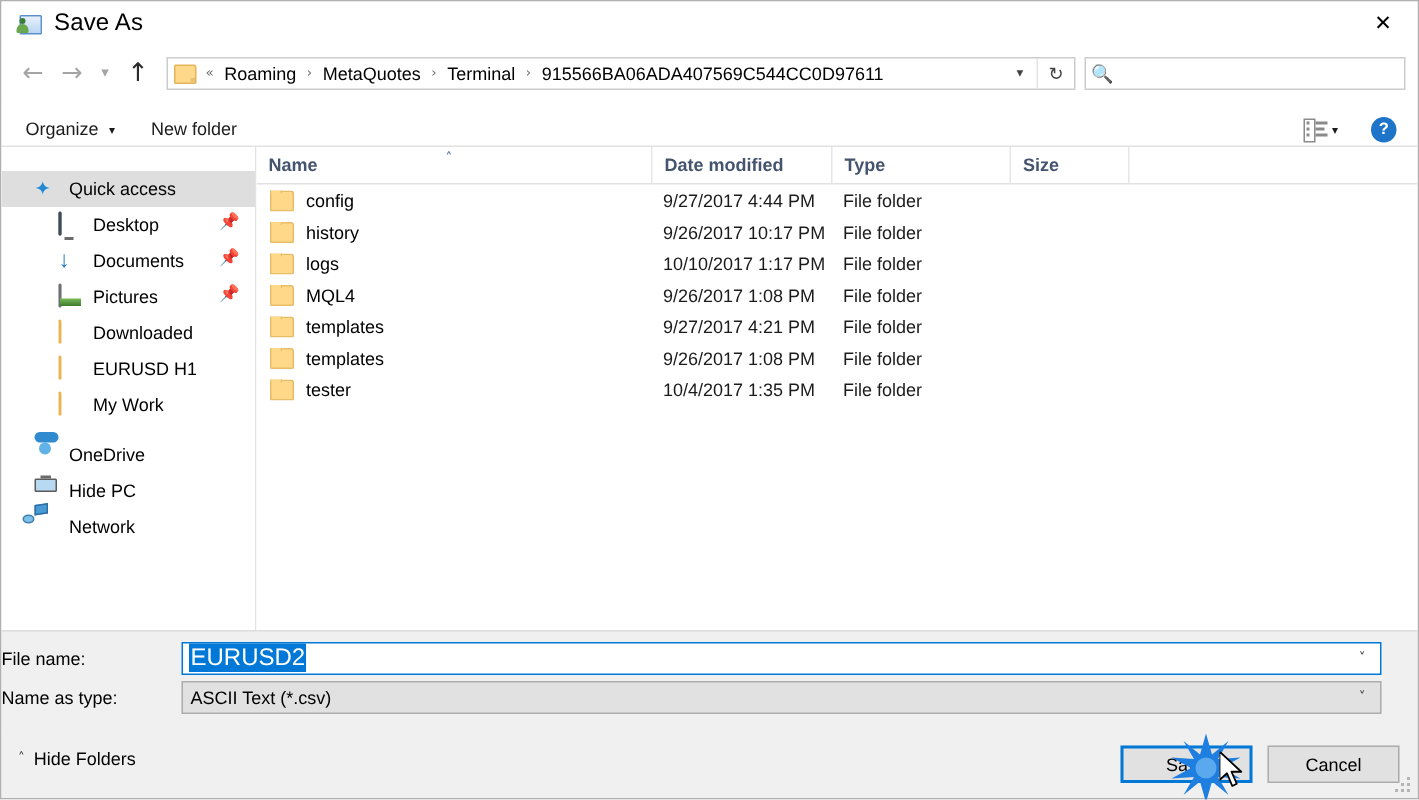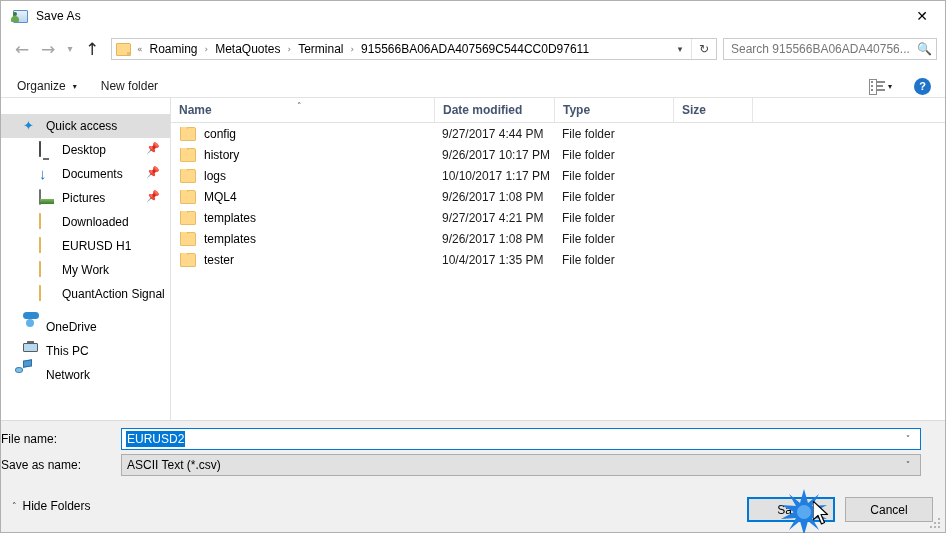--- a/index.html
+++ b/index.html
@@ -14,21 +14,21 @@
 
   
   .titlebar{position:absolute;left:0;top:0;width:944px;height:30px;background:#fff;
     display:flex;align-items:center;}
   .title-icon{width:16px;height:16px;margin-left:10px;margin-right:9px;position:relative;flex:none;}
   .ti-folder{position:absolute;left:2px;top:2px;width:13px;height:11px;
     background:linear-gradient(#e8f1fb,#b9d6f2);border:1px solid #5b8fc9;border-radius:1px;}
   .ti-person{position:absolute;left:0px;top:4px;width:8px;height:10px;}
   .ti-head{position:absolute;left:2px;top:0;width:4px;height:4px;border-radius:50%;background:#3c7a3c;}
   .ti-body{position:absolute;left:0px;top:4px;width:8px;height:6px;border-radius:4px 4px 1px 1px;background:#6aa84f;}
-  .title-text{font-size:12px;color:#000;letter-spacing:0.1px;}
+  .title-text{font-size:16px;color:#000;letter-spacing:0.1px;}
   .close-btn{position:absolute;right:0;top:0;width:46px;height:30px;
     display:flex;align-items:center;justify-content:center;cursor:default;}
   .close-glyph{font-size:14px;color:#000;line-height:1;font-family:"DejaVu Sans",sans-serif;}
 
   
   .navbar{position:absolute;left:0;top:30px;width:944px;height:36px;background:#fff;
     display:flex;align-items:center;}
   .navbtn{width:26px;height:26px;display:flex;align-items:center;justify-content:center;
     font-size:17px;line-height:1;color:#a5a5a5;font-family:"DejaVu Sans",sans-serif;cursor:default;}
   .navbtn.small{width:18px;font-size:10px;}
@@ -137,21 +137,21 @@
 
   
   .formarea{position:absolute;left:0;top:419px;width:944px;height:68px;background:#f0f0f0;
     border-top:1px solid #dcdcdc;}
   .formrow{display:flex;align-items:center;height:22px;margin-top:7px;}
   .formrow.second{margin-top:4px;}
   .flabel{width:120px;text-align:left;padding-right:9px;font-size:12px;color:#000;
     box-sizing:border-box;}
   .fname-field{width:800px;height:22px;background:#fff;border:1px solid #0078d7;
     box-sizing:border-box;display:flex;align-items:center;}
-  .fname-value{flex:1;padding-left:4px;font-size:12px;color:#fff;}
+  .fname-value{flex:1;padding-left:4px;font-size:16px;color:#fff;}
   .fname-value span{background:#0078d7;padding:1px 1px;}
   .ftype-field{width:800px;height:22px;background:#e1e1e1;border:1px solid #adadad;
     box-sizing:border-box;display:flex;align-items:center;}
   .ftype-value{flex:1;padding-left:5px;font-size:12px;color:#000;}
   .combo-arrow{width:24px;display:flex;align-items:center;justify-content:center;
     font-size:9px;color:#3c3c3c;font-family:"DejaVu Sans",sans-serif;cursor:default;}
 
   
   .footer{position:absolute;left:0;top:487px;width:944px;height:44px;background:#f0f0f0;}
   .hide-folders{position:absolute;left:11px;top:11px;display:flex;align-items:center;
@@ -218,21 +218,20 @@
       </div>
       <div class="addr-drop">
         <span>▾</span>
       </div>
       <div class="addr-refresh">
         <span>↻</span>
       </div>
     </div>
 
     <div class="searchbox">
-      <div class="search-ph">Search 915566BA06ADA40756...</div>
       <div class="search-icon">🔍</div>
     </div>
   </div>
 
   <div class="toolbar">
     <div class="tb-item">
       <span>Organize</span>
       <span class="tb-caret">▾</span>
     </div>
     <div class="tb-item">
@@ -284,32 +283,28 @@
           <span class="sb-label">Downloaded</span>
         </div>
         <div class="sb-item indent">
           <span class="sb-icon"><span class="ic-folder"></span></span>
           <span class="sb-label">EURUSD H1</span>
         </div>
         <div class="sb-item indent">
           <span class="sb-icon"><span class="ic-folder"></span></span>
           <span class="sb-label">My Work</span>
         </div>
-        <div class="sb-item indent">
-          <span class="sb-icon"><span class="ic-folder"></span></span>
-          <span class="sb-label">QuantAction Signal</span>
-        </div>
         <div class="sb-gap"></div>
         <div class="sb-item">
           <span class="sb-icon"><span class="ic-onedrive"><i class="ic-od2"></i><i class="ic-od1"></i></span></span>
           <span class="sb-label">OneDrive</span>
         </div>
         <div class="sb-item">
           <span class="sb-icon"><span class="ic-thispc"><i class="ic-pc-scr"></i><i class="ic-pc-st"></i></span></span>
-          <span class="sb-label">This PC</span>
+          <span class="sb-label">Hide PC</span>
         </div>
         <div class="sb-item">
           <span class="sb-icon"><span class="ic-network"><i class="ic-nw2"></i><i class="ic-nw1"></i></span></span>
           <span class="sb-label">Network</span>
         </div>
       </div>
 
     <div class="filelist">
       <div class="colhead">
         <div class="col c-name">
@@ -392,21 +387,21 @@
     <div class="formrow">
       <div class="flabel">File name:</div>
       <div class="fname-field">
         <div class="fname-value"><span>EURUSD2</span></div>
         <div class="combo-arrow">
           <span>˅</span>
         </div>
       </div>
     </div>
     <div class="formrow second">
-      <div class="flabel">Save as name:</div>
+      <div class="flabel">Name as type:</div>
       <div class="ftype-field">
         <div class="ftype-value">ASCII Text (*.csv)</div>
         <div class="combo-arrow">
           <span>˅</span>
         </div>
       </div>
     </div>
   </div>
 
   <div class="footer">

